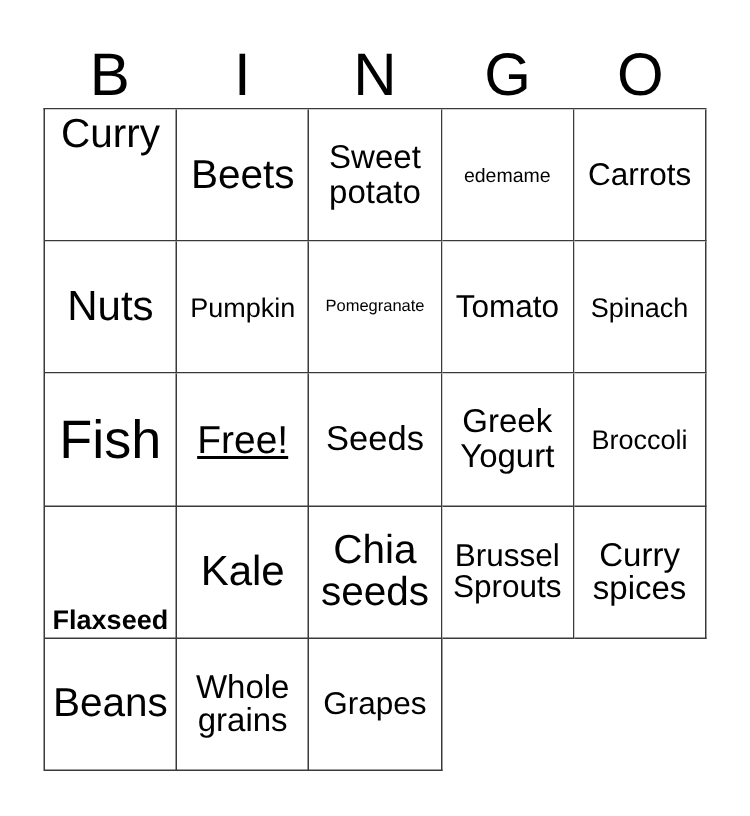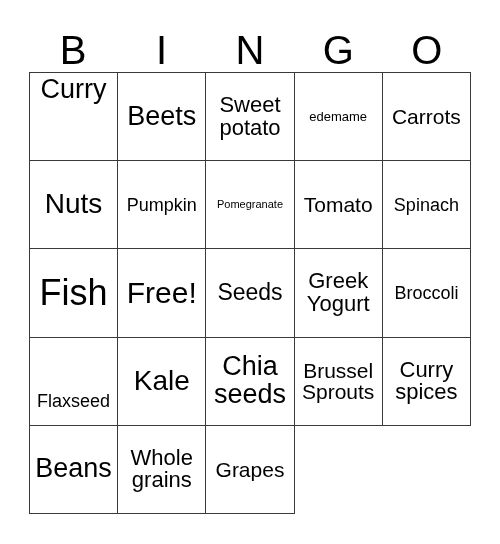--- a/index.html
+++ b/index.html
@@ -71,26 +71,26 @@
     background: #ffffff;
   }
   
   .fs-xxs { font-size: 11px; }
   .fs-xs  { font-size: 13px; }
   .fs-s   { font-size: 18px; }
   .fs-m   { font-size: 21px; }
   .fs-mm  { font-size: 23px; }
   .fs-l   { font-size: 22px; }
   .fs-ll  { font-size: 27px; }
-  .fs-xl  { font-size: 30px; }
+  .fs-xl  { font-size: 26px; text-decoration: underline; }
   .fs-xxl { font-size: 28px; }
   .fs-xxxl{ font-size: 36px; }
   
   .va-top    { align-items: flex-start; padding-top: 3px; }
-  .va-bottom { align-items: flex-end;  padding-bottom: 14px; }
+  .va-bottom { align-items: flex-end;  padding-bottom: 2px; font-weight: bold; }
 </style>
 </head>
 <body>
 
 <div id="card">
 
   <div id="header">
     <div class="header-cell">B</div>
     <div class="header-cell">I</div>
     <div class="header-cell">N</div>

